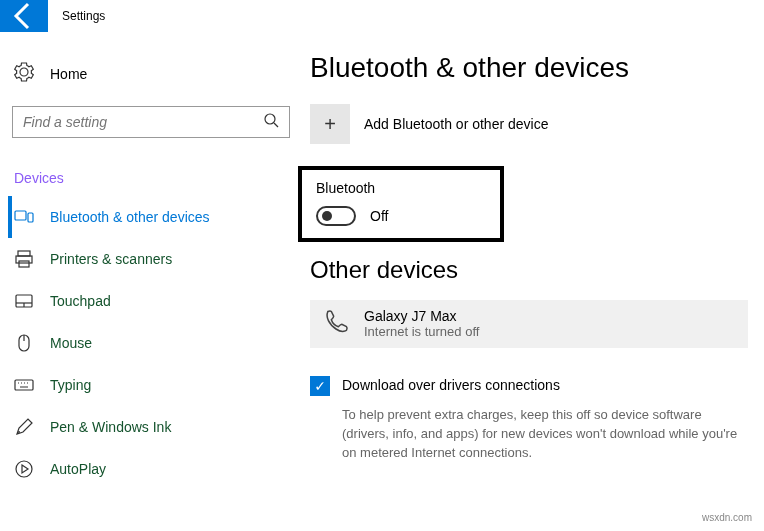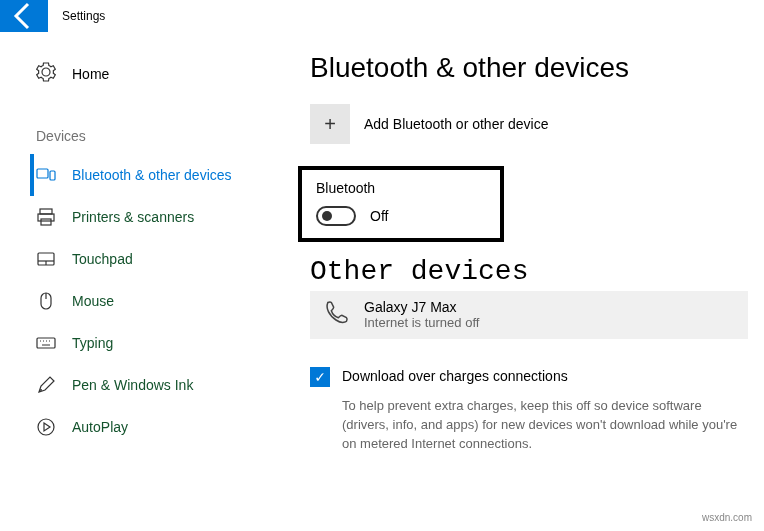--- a/index.html
+++ b/index.html
@@ -4,30 +4,30 @@
   <style>
     * { margin: 0; padding: 0; box-sizing: border-box; font-family: "Segoe UI", -apple-system, sans-serif; }
     body { background: #fff; width: 764px; height: 531px; overflow: hidden; position: relative; }
     
     .titlebar { height: 32px; display: flex; align-items: center; }
     .back-btn { width: 48px; height: 32px; background: #0078d7; color: #fff; display: flex; align-items: center; justify-content: center; cursor: pointer; }
     .title-text { margin-left: 14px; font-size: 12px; color: #000; }
     
     .content { display: flex; margin-top: 20px; }
     
-    .sidebar { width: 310px; padding-left: 30px; }
+    .sidebar { width: 310px; padding-left: 8px; }
     .home-row { display: flex; align-items: center; padding: 10px 6px; cursor: pointer; }
     .home-row .icon { width: 20px; margin-right: 16px; color: #333; }
     .home-row .label { font-size: 14px; color: #000; }
     
     .search-box { margin: 10px 20px 16px 4px; display: flex; align-items: center; border: 1px solid #999; padding: 5px 10px; }
     .search-box input { border: none; outline: none; flex: 1; font-size: 14px; color: #666; font-style: italic; }
     .search-box .search-icon { width: 16px; color: #333; }
     
-    .section-label { font-size: 14px; color: #737373; padding: 8px 6px 10px 6px; margin-top: 24px; }
+    .section-label { font-size: 14px; color: #8b5cf6; padding: 8px 6px 10px 6px; margin-top: 24px; }
     
     .nav-item { display: flex; align-items: center; padding: 11px 6px; cursor: pointer; }
     .nav-item.active { color: #0078d7; border-left: 4px solid #0078d7; padding-left: 2px; background: #fff; }
     .nav-item .icon { width: 20px; margin-right: 16px; display: flex; justify-content: center; }
     .nav-item .label { font-size: 14px; color: #14532d; }
     .nav-item.active .label { color: #0078d7; }
     .nav-item.active .icon { color: #0078d7; }
     
     .main { flex: 1; padding-right: 16px; }
     .page-title { font-size: 28px; font-weight: 300; margin-bottom: 20px; }
@@ -36,21 +36,21 @@
     .add-btn { width: 40px; height: 40px; background: #e6e6e6; display: flex; align-items: center; justify-content: center; font-size: 20px; color: #333; margin-right: 14px; cursor: pointer; }
     .add-label { font-size: 14px; }
     
     .bt-box { border: 4px solid #000; padding: 10px 10px 12px 10px; width: 206px; margin-left: -12px; margin-bottom: 14px; }
     .bt-label { font-size: 14px; margin-bottom: 10px; margin-left: 4px; }
     .toggle-row { display: flex; align-items: center; margin-left: 4px; }
     .toggle { width: 40px; height: 20px; border: 2px solid #333; border-radius: 10px; position: relative; cursor: pointer; margin-right: 14px; }
     .toggle .knob { width: 10px; height: 10px; background: #333; border-radius: 50%; position: absolute; top: 3px; left: 4px; }
     .toggle-state { font-size: 14px; }
     
-    .section-heading { font-size: 28px; font-weight: 400; margin-bottom: 4px; font-family: Liberation Mono, monospace; }
+    .section-heading { font-size: 24px; font-weight: 400; margin-bottom: 16px; }
     
     .device-row { display: flex; align-items: flex-start; background: #f0f0f0; padding: 8px 12px; margin-bottom: 28px; cursor: pointer; }
     .device-row .icon { width: 28px; margin-right: 14px; color: #444; }
     .device-name { font-size: 14px; color: #000; }
     .device-status { font-size: 13px; color: #666; }
     
     .check-row { display: flex; align-items: flex-start; margin-bottom: 10px; }
     .checkbox { width: 20px; height: 20px; background: #0078d7; color: #fff; display: flex; align-items: center; justify-content: center; margin-right: 12px; cursor: pointer; font-size: 14px; }
     .check-label { font-size: 14px; padding-top: 1px; }
     .check-desc { font-size: 13px; color: #666; margin-left: 32px; line-height: 1.45; }
@@ -75,20 +75,29 @@
   <div class="sidebar">
     <div class="home-row">
       <span class="icon">
         <svg viewBox="0 0 20 20">
             <path d="M10 6a4 4 0 100 8 4 4 0 000-8zm7.4 4a7.4 7.4 0 00-.1-1.2l2-1.6-2-3.4-2.4.9a7.5 7.5 0 00-2-1.2L12.5 1h-5l-.4 2.5a7.5 7.5 0 00-2 1.2l-2.4-.9-2 3.4 2 1.6a7.4 7.4 0 000 2.4l-2 1.6 2 3.4 2.4-.9a7.5 7.5 0 002 1.2l.4 2.5h5l.4-2.5a7.5 7.5 0 002-1.2l2.4.9 2-3.4-2-1.6c.07-.4.1-.8.1-1.2z" fill="none" stroke="#333" stroke-width="1.2"></path>
           </svg>
       </span>
       <span class="label">Home</span>
     </div>
 
+    <div class="search-box">
+      <input type="text" placeholder="Find a setting" style="">
+      <span class="search-icon">
+        <svg viewBox="0 0 16 16">
+            <circle cx="7" cy="7" r="5" fill="none" stroke="#333" stroke-width="1.2"></circle>
+            <line x1="11" y1="11" x2="15" y2="15" stroke="#333" stroke-width="1.2"></line>
+          </svg>
+      </span>
+    </div>
 
     <div class="section-label">Devices</div>
 
     <div class="nav-item active">
       <span class="icon">
         <svg viewBox="0 0 20 20" width="18" height="18">
             <rect x="1" y="4" width="11" height="9" rx="1" fill="none" stroke="currentColor" stroke-width="1.2"></rect>
             <rect x="14" y="6" width="5" height="9" rx="1" fill="none" stroke="currentColor" stroke-width="1.2"></rect>
           </svg>
       </span>
@@ -189,19 +198,19 @@
           </svg>
       </span>
       <div>
         <div class="device-name">Galaxy J7 Max</div>
         <div class="device-status">Internet is turned off</div>
       </div>
     </div>
 
     <div class="check-row">
       <div class="checkbox">✓</div>
-      <div class="check-label">Download over charges connections</div>
+      <div class="check-label">Download over drivers connections</div>
     </div>
     <div class="check-desc">To help prevent extra charges, keep this off so device software (drivers, info, and apps) for new devices won't download while you're on metered Internet connections.</div>
   </div>
 </div>
 
 <div class="watermark">wsxdn.com</div>
 
 </body></html>

